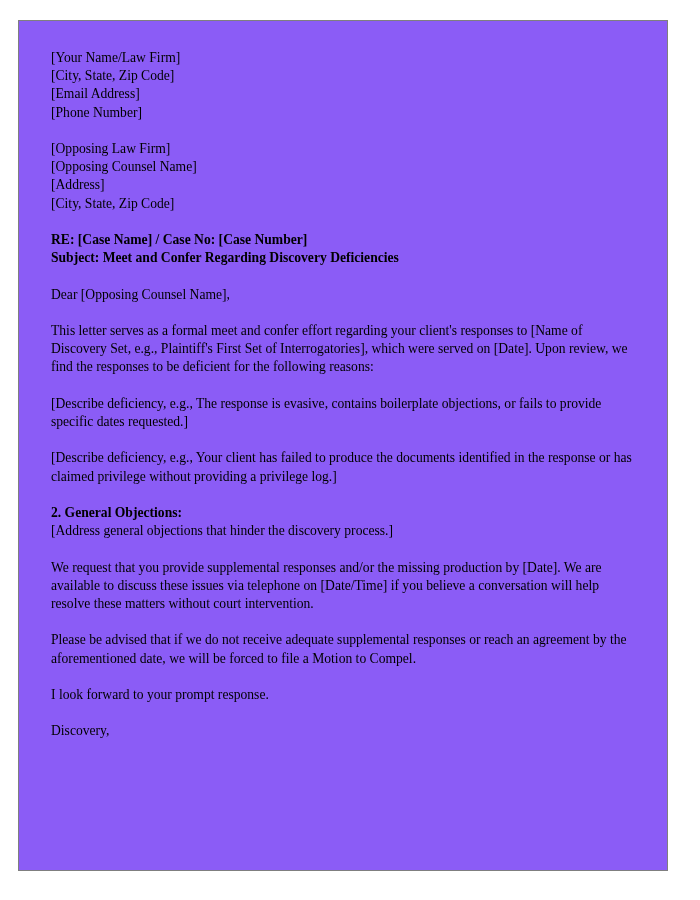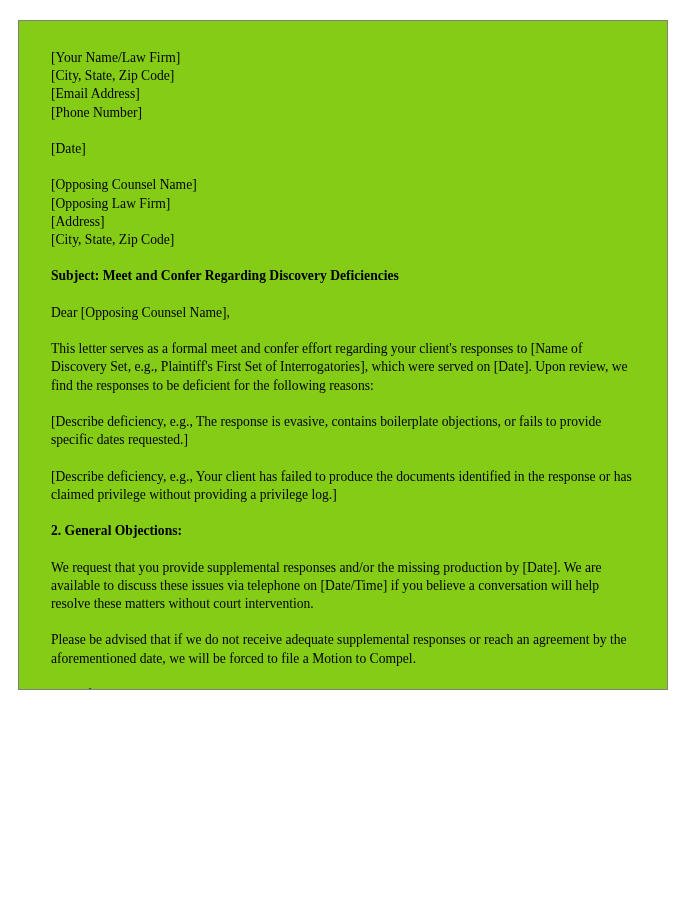--- a/index.html
+++ b/index.html
@@ -11,24 +11,24 @@
     width: 700px;
     height: 900px;
     position: relative;
     font-family: "Liberation Serif", "DejaVu Serif", serif;
   }
   .page {
     position: absolute;
     left: 18px;
     top: 20px;
     width: 650px;
-    height: 670px;
+    height: 851px;
     border: 1px solid #7f7f7f;
     box-sizing: border-box;
-    background: #84cc16;
+    background: #8b5cf6;
     padding: 28px 26px 0 32px;
     overflow: hidden;
   }
   .page p {
     margin: 0;
     font-size: 13.6px;
     line-height: 18.2px;
     color: #000000;
   }
   .gap {
@@ -43,47 +43,48 @@
 
 <div class="page">
 
   <div>
     <p>[Your Name/Law Firm]</p>
     <p>[City, State, Zip Code]</p>
     <p>[Email Address]</p>
     <p>[Phone Number]</p>
   </div>
 
-  <p class="gap">[Date]</p>
 
   <div class="gap">
+    <p>[Opposing Law Firm]</p>
     <p>[Opposing Counsel Name]</p>
-    <p>[Opposing Law Firm]</p>
     <p>[Address]</p>
     <p>[City, State, Zip Code]</p>
   </div>
 
   <div class="gap">
+    <p class="bold">RE: [Case Name] / Case No: [Case Number]</p>
     <p class="bold">Subject: Meet and Confer Regarding Discovery Deficiencies</p>
   </div>
 
   <p class="gap">Dear [Opposing Counsel Name],</p>
 
   <p class="gap">This letter serves as a formal meet and confer effort regarding your client's responses to [Name of Discovery Set, e.g., Plaintiff's First Set of Interrogatories], which were served on [Date]. Upon review, we find the responses to be deficient for the following reasons:</p>
 
   <div class="gap">
     <p>[Describe deficiency, e.g., The response is evasive, contains boilerplate objections, or fails to provide specific dates requested.]</p>
   </div>
 
   <div class="gap">
     <p>[Describe deficiency, e.g., Your client has failed to produce the documents identified in the response or has claimed privilege without providing a privilege log.]</p>
   </div>
 
   <div class="gap">
     <p class="bold">2. General Objections:</p>
+    <p>[Address general objections that hinder the discovery process.]</p>
   </div>
 
   <p class="gap">We request that you provide supplemental responses and/or the missing production by [Date]. We are available to discuss these issues via telephone on [Date/Time] if you believe a conversation will help resolve these matters without court intervention.</p>
 
   <p class="gap">Please be advised that if we do not receive adequate supplemental responses or reach an agreement by the aforementioned date, we will be forced to file a Motion to Compel.</p>
 
   <p class="gap">I look forward to your prompt response.</p>
 
   <p class="gap">Discovery,</p>
 

